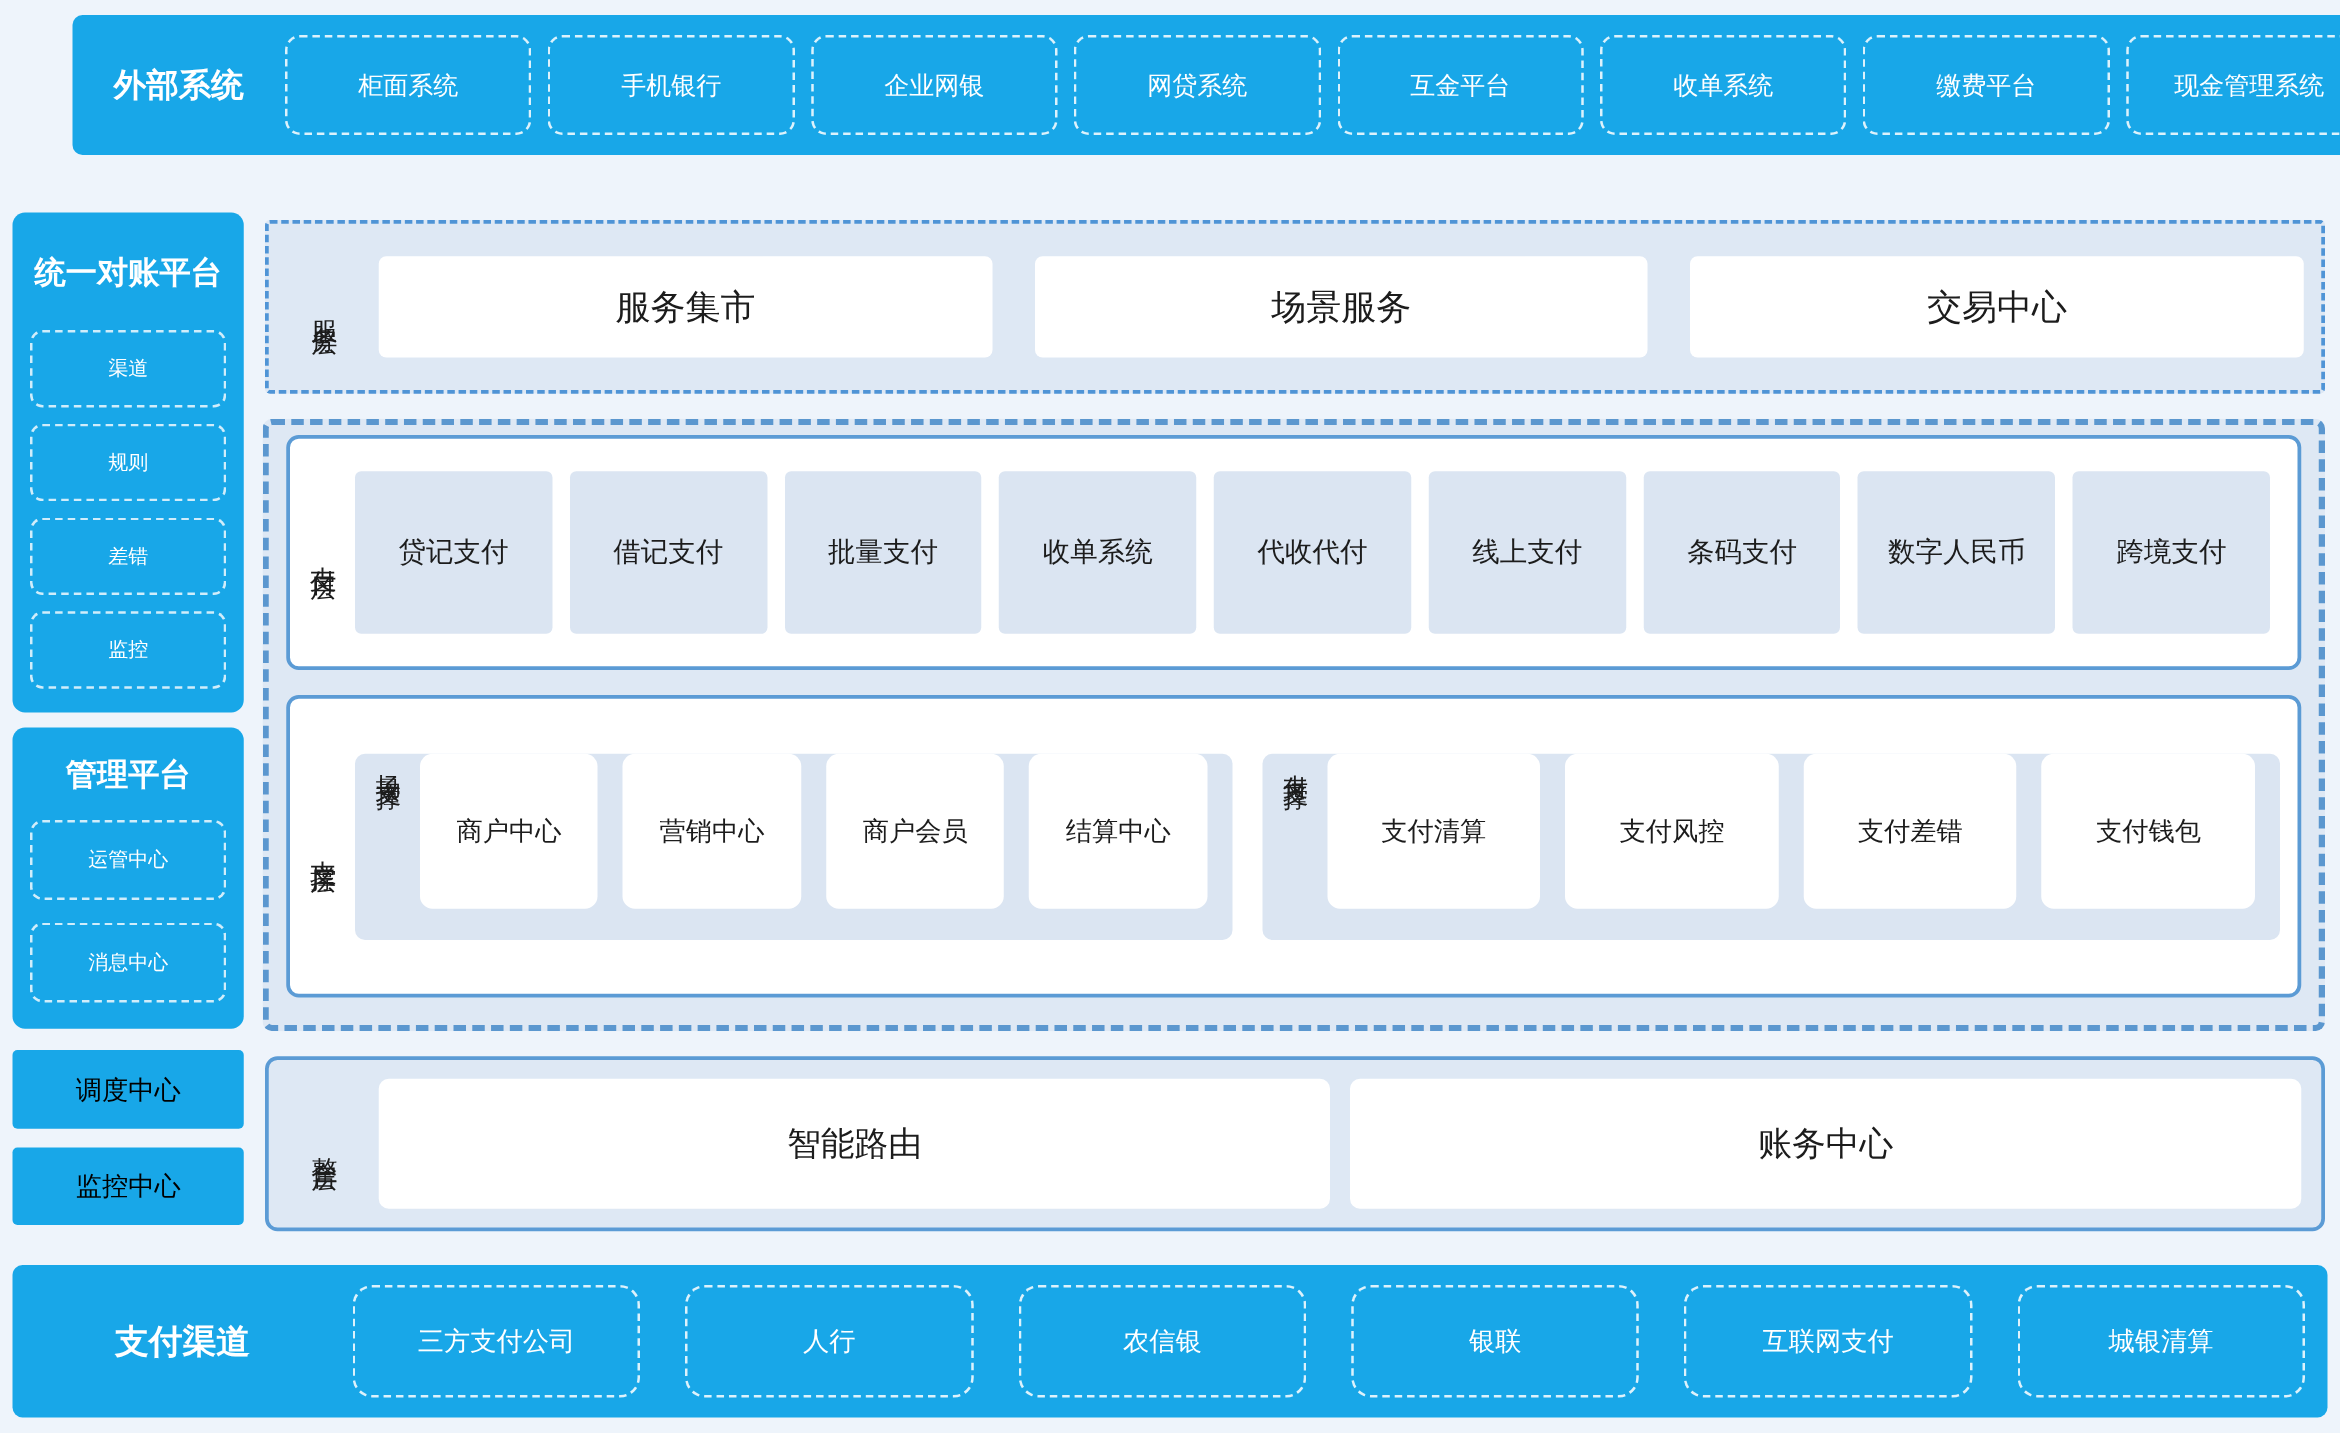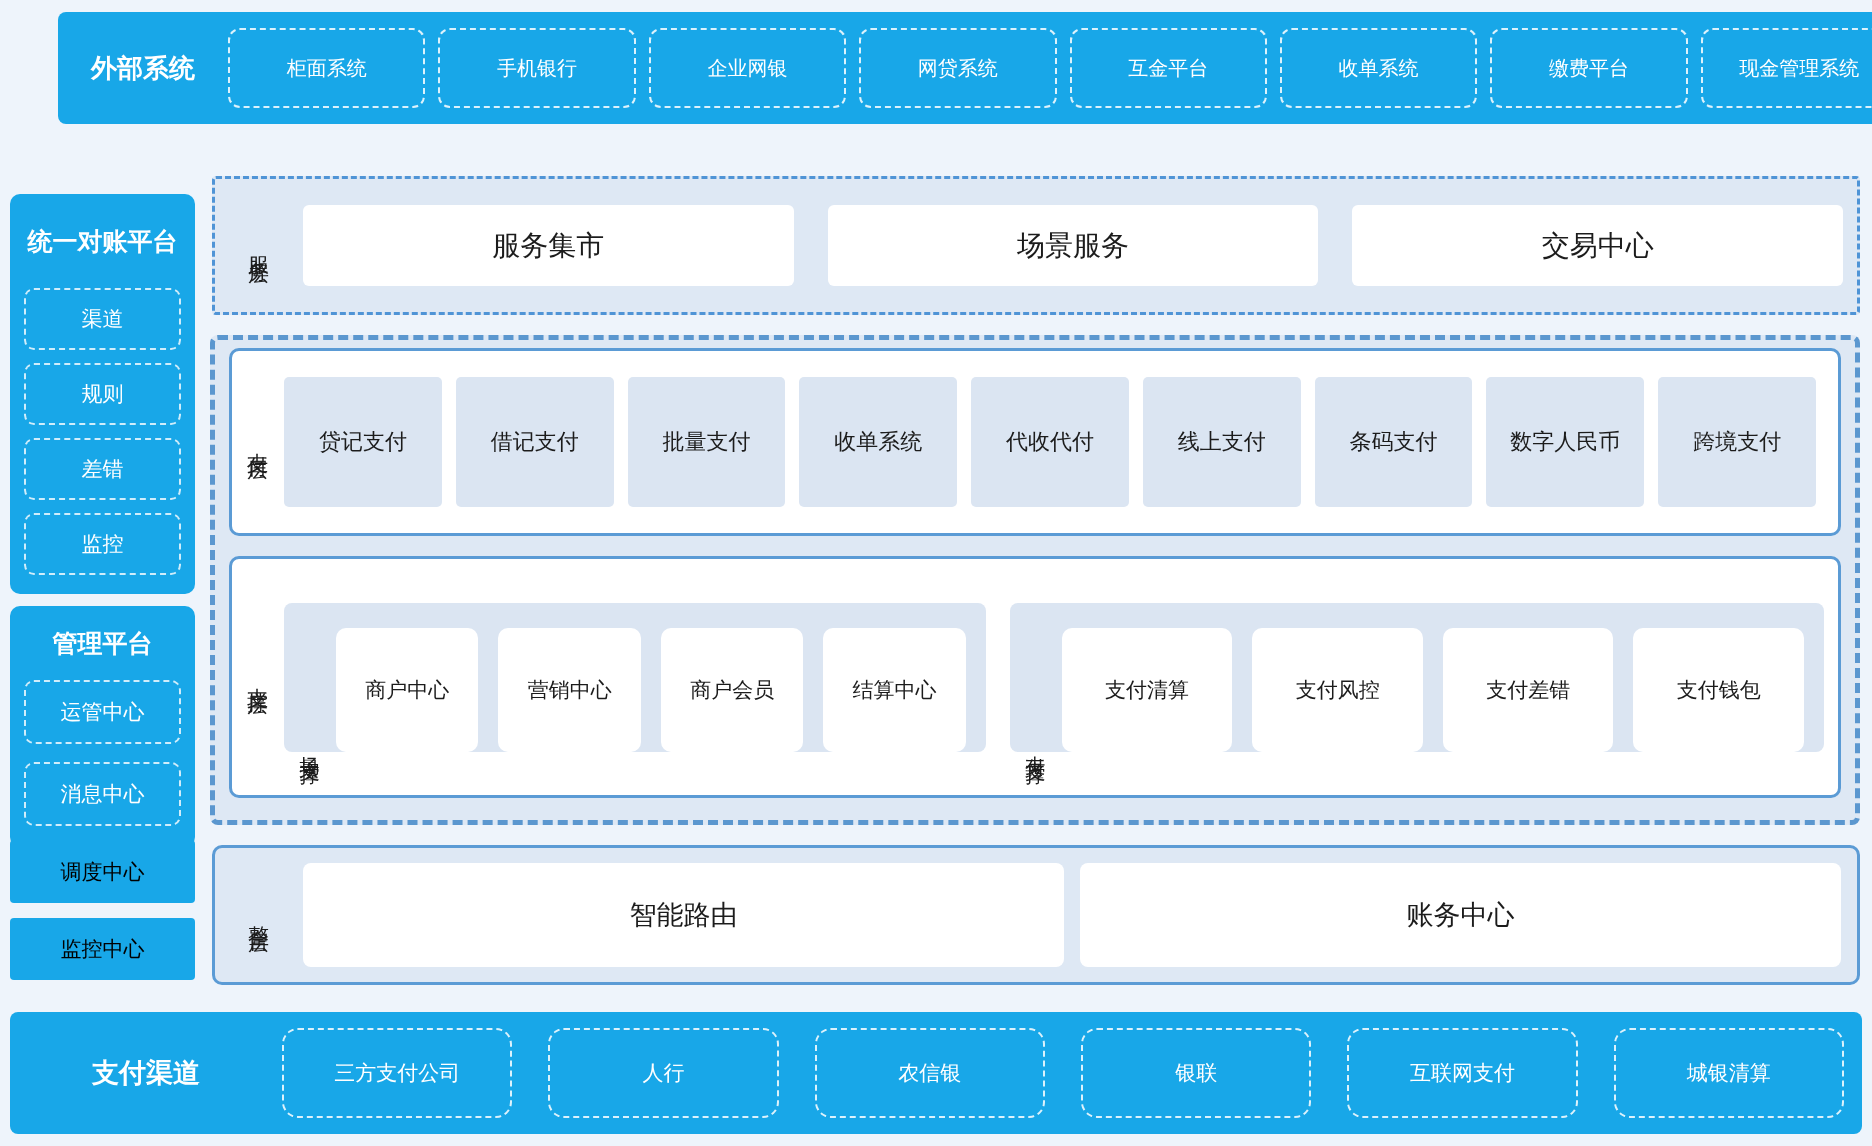--- a/index.html
+++ b/index.html
@@ -33,35 +33,35 @@
     color:#fff; font-weight:500;
     border:2px dashed rgba(255,255,255,0.85);
   }
   #top-bar .bar-item { height:80px; border-radius:12px; font-size:20px; }
   #bottom-bar .bar-item { height:90px; border-radius:16px; font-size:21px; }
 
   
   .side-block {
     position:absolute; left:10px; width:185px;
     background:#18a7e8; border-radius:10px;
-    display:flex; flex-direction:column; align-items:center;margin-top:24px;
+    display:flex; flex-direction:column; align-items:center;
   }
   #recon-block { top:170px; height:400px; }
   #mgmt-block  { top:582px; height:241px; }
   .side-title {
     color:#fff; font-weight:bold; text-align:center;
     display:flex; align-items:center; justify-content:center; flex:none;
   }
   #recon-block .side-title { height:94px; font-size:25px; letter-spacing:0px; }
   #mgmt-block  .side-title { height:74px; font-size:25px; }
   .side-item {
     width:157px; flex:none;
     border:2px dashed rgba(255,255,255,0.8); border-radius:10px;
     display:flex; align-items:center; justify-content:center;
-    color:#fff; font-size:21px; font-weight:500;
+    color:#fff; font-size:16px; font-weight:500;
   }
   #recon-block .side-item { height:62px; margin-bottom:13px; }
   #mgmt-block  .side-item { height:64px; margin-bottom:18px; }
   .side-solid {
     position:absolute; left:10px; width:185px;
     background:#18a7e8; border-radius:4px;
     display:flex; align-items:center; justify-content:center;
     color:#000000; font-size:21px; font-weight:500;
   }
   #dispatch-box { top:840px; height:63px; }
@@ -101,21 +101,21 @@
   .pay-box {
     flex:1; height:130px; background:#dbe5f2; border-radius:5px;
     display:flex; align-items:center; justify-content:center; font-size:22px;
   }
 
   #support-layer { margin-top:20px; height:242px; }
   #support-layer .v-col { width:52px; }
   #support-layer .groups { flex:1; display:flex; gap:24px; margin-right:14px; }
   .group {
     background:#dbe5f2; border-radius:8px; height:149px;
-    display:flex; align-items:flex-end;
+    display:flex; align-items:flex-start;
   }
   #group-scene { flex:712; }
   #group-pay   { flex:826; }
   .group .v-col { width:66px; }
   .group .v-text { font-size:20px; letter-spacing:3px; }
   .g-items { flex:1; display:flex; gap:20px; margin-right:20px; }
   .group-box {
     flex:1; height:124px; background:#fff; border-radius:10px;
     display:flex; align-items:center; justify-content:center; font-size:21px;
   }

